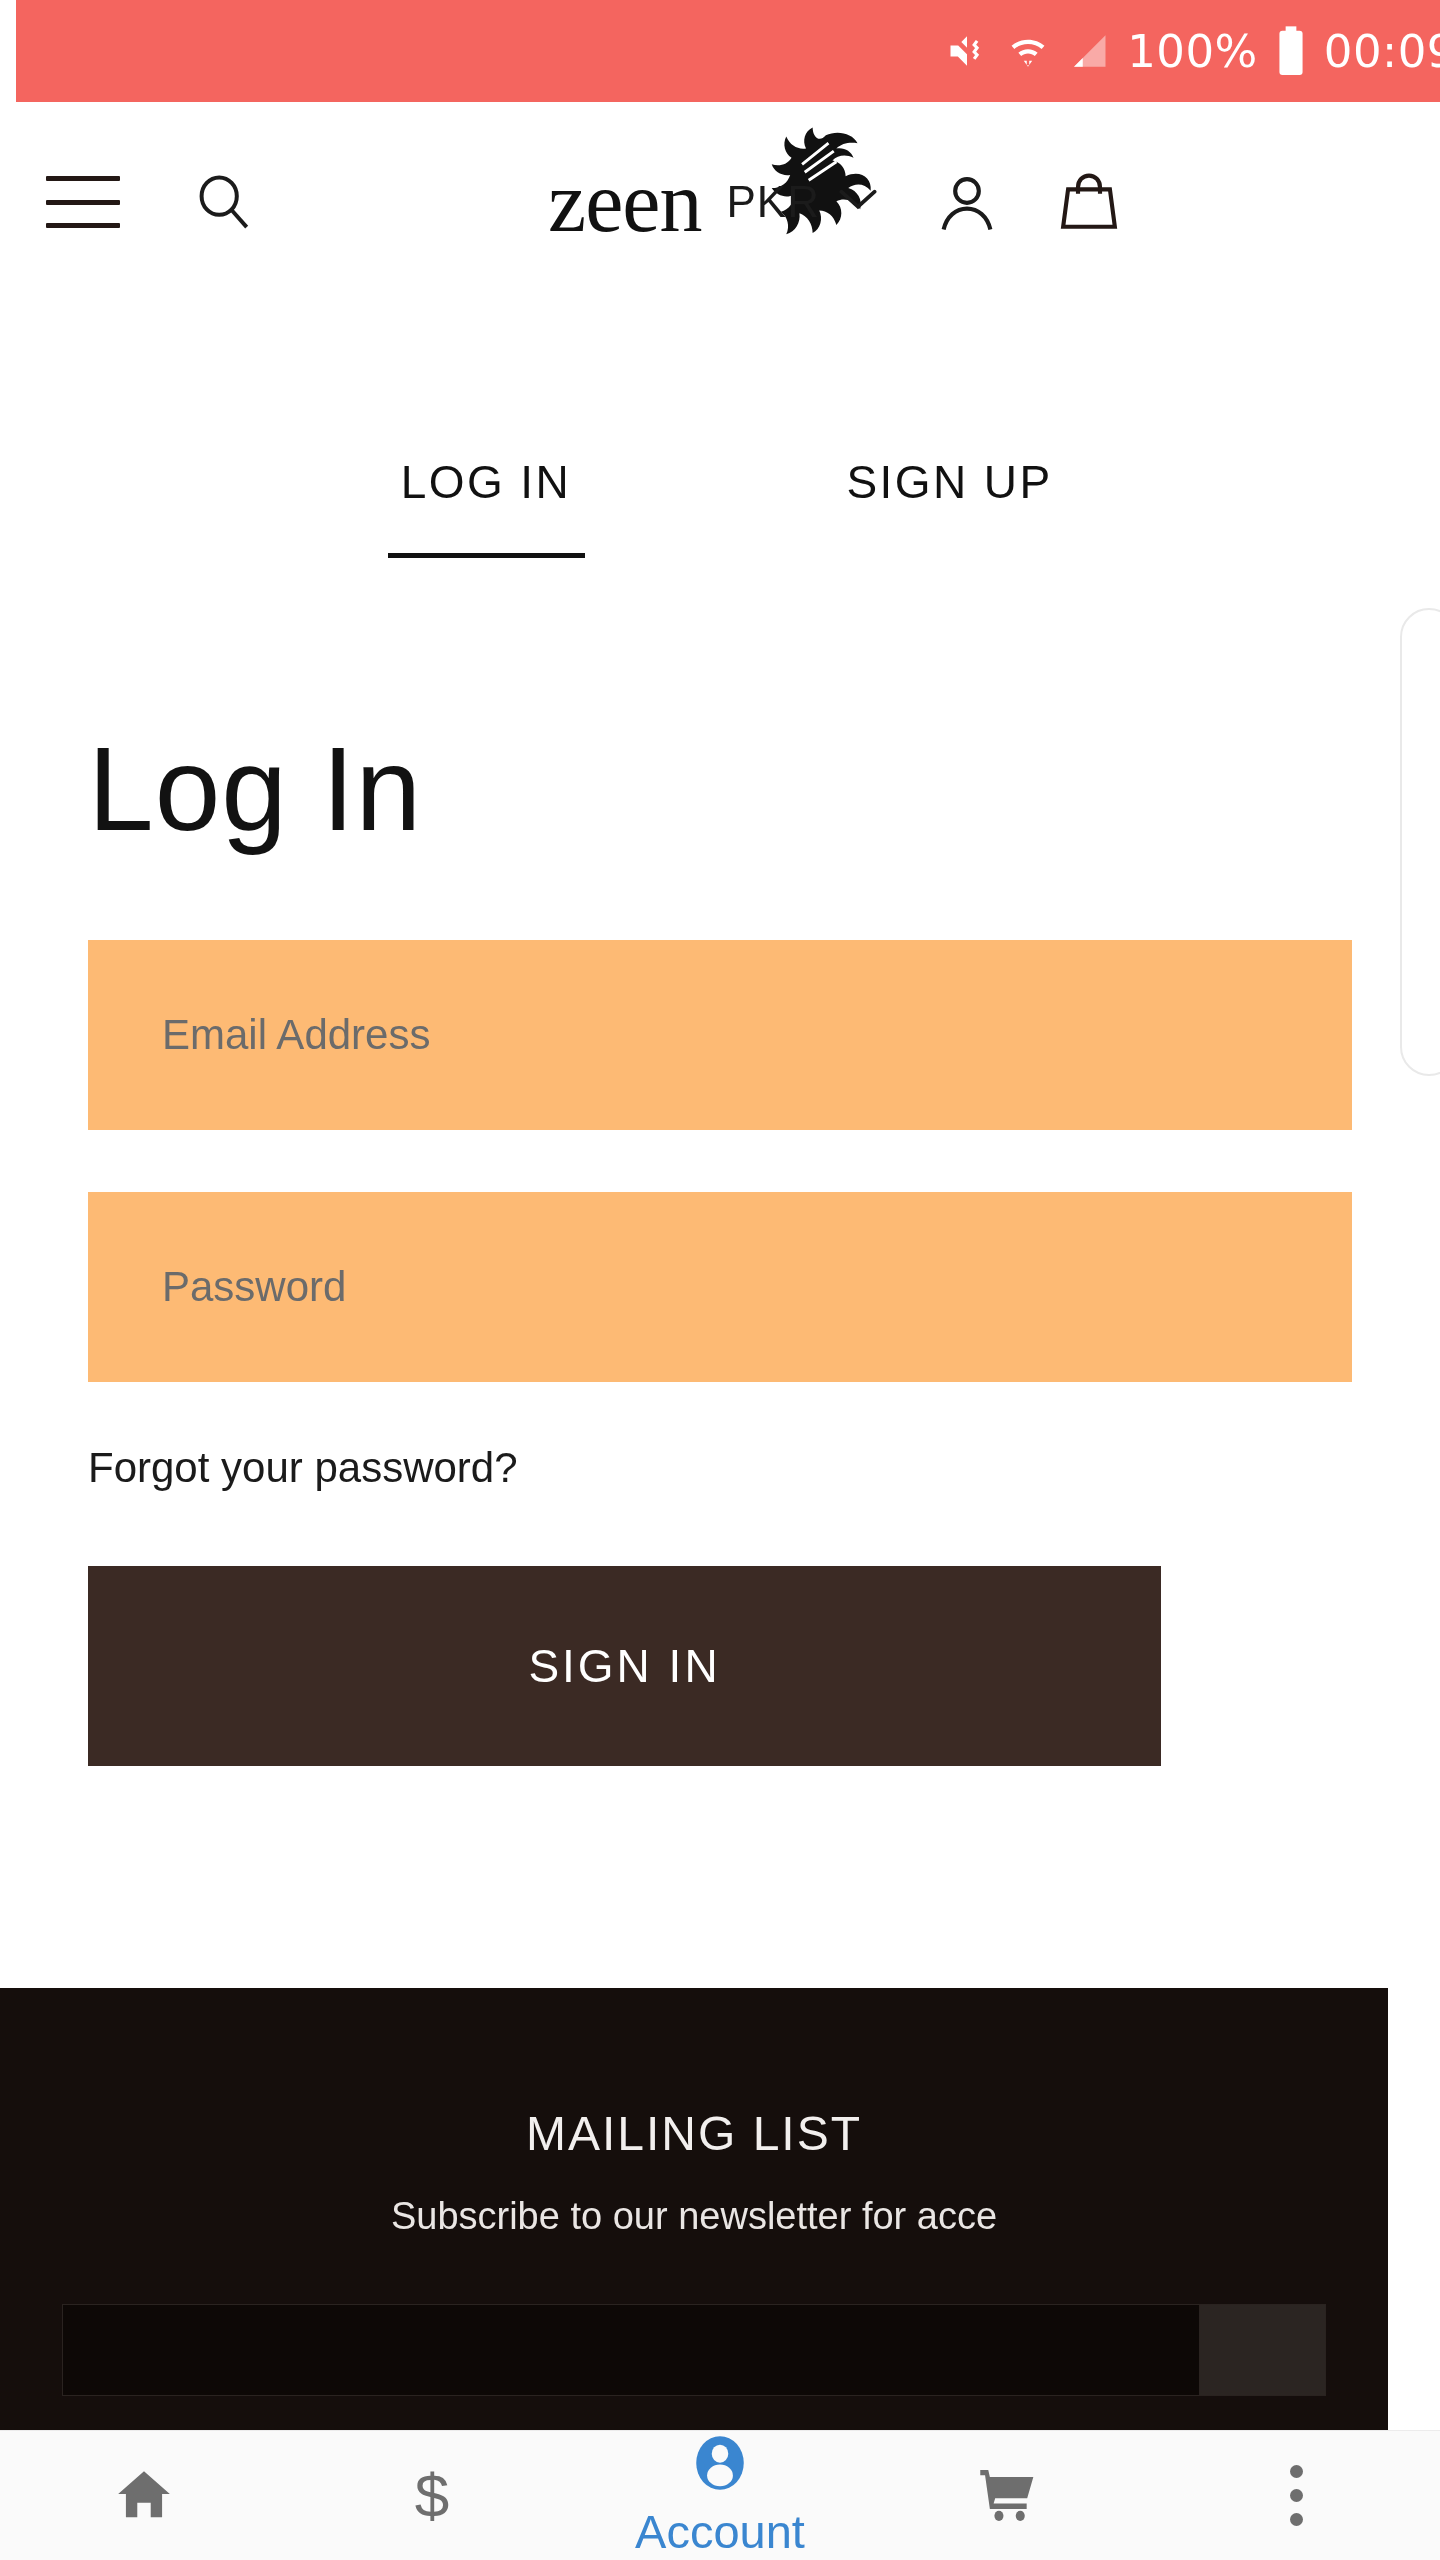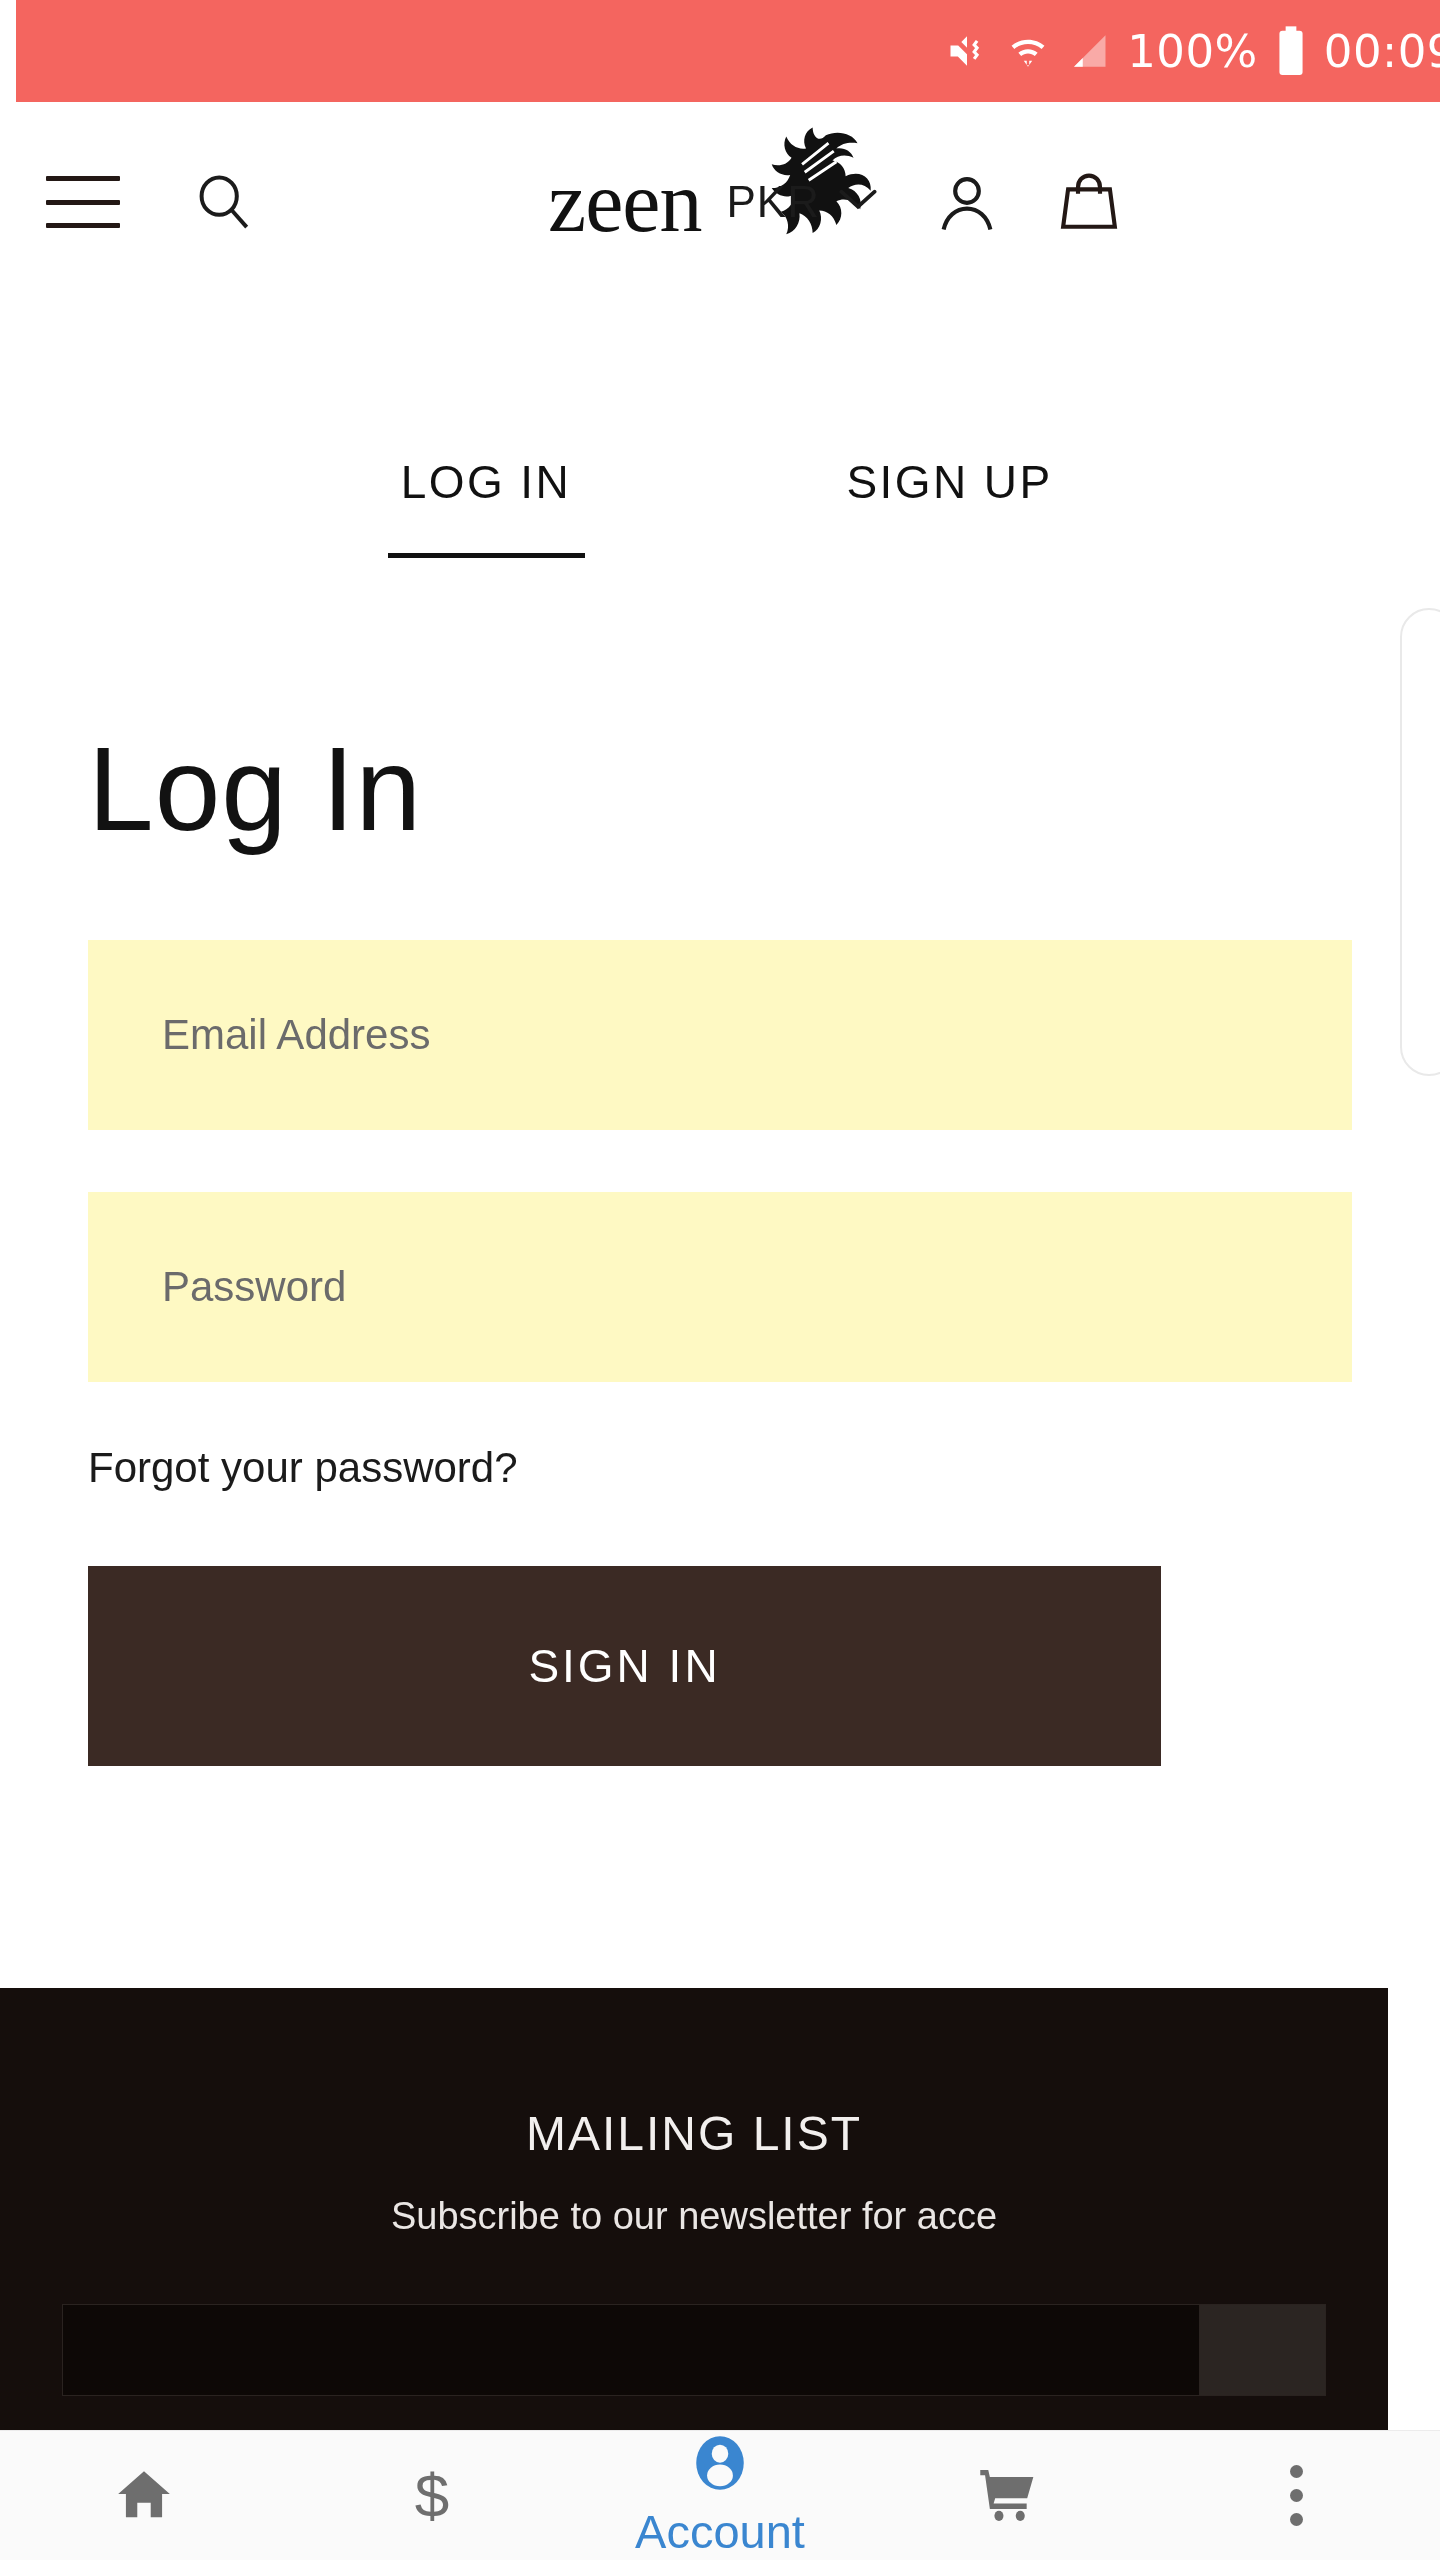--- a/index.html
+++ b/index.html
@@ -91,21 +91,21 @@
     position:absolute; top:560px; left:0; width:1440px;
   }
   .page-title{
     margin:170px 0 0 88px;
     font-size:118px; line-height:1; color:#121212;
     font-family:"Liberation Sans", sans-serif; font-weight:300;
     letter-spacing:1px;
   }
   .form{ margin:92px 88px 0 88px; }
   .field{
-    width:1264px; height:190px; background:#fef9c3;
+    width:1264px; height:190px; background:#fdba74;
     display:flex; align-items:center; padding-left:74px;
     margin-bottom:62px; border:none;
   }
   .field-placeholder{
     font-size:42px; color:#6B6B6B;
     font-family:"Liberation Sans", sans-serif; font-weight:400;
   }
   .forgot{
     margin-top:20px;
     font-size:42px; color:#1b1b1b;

